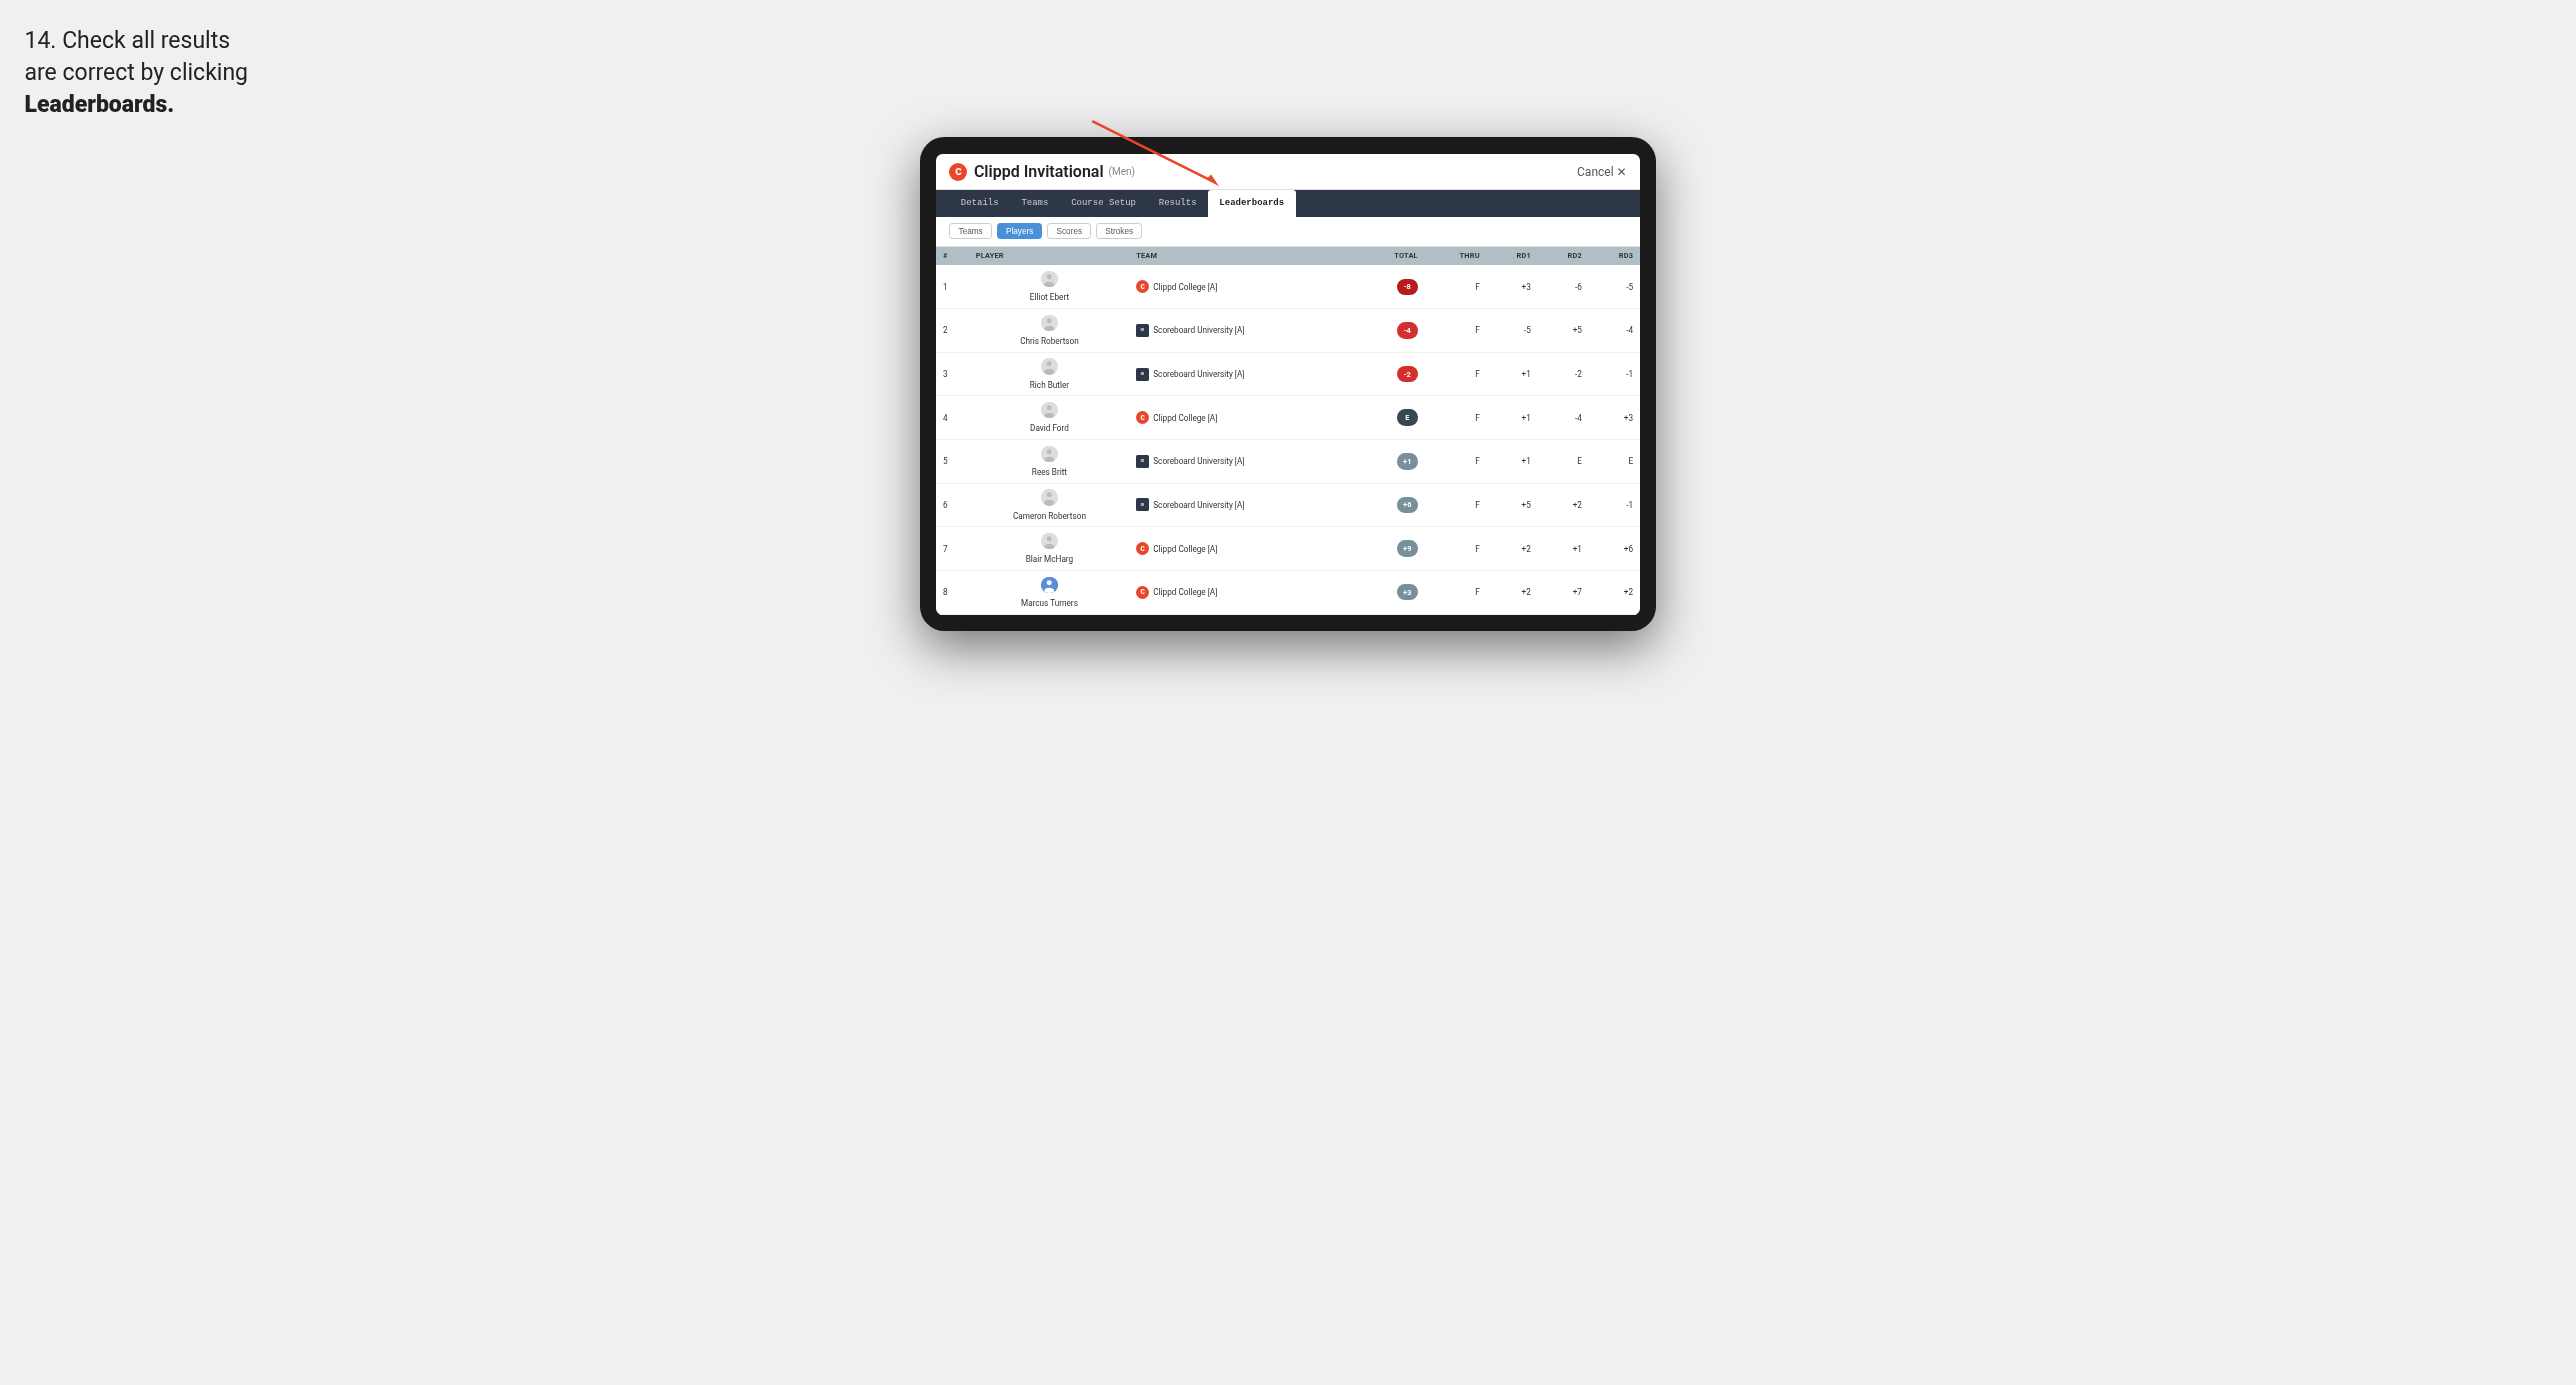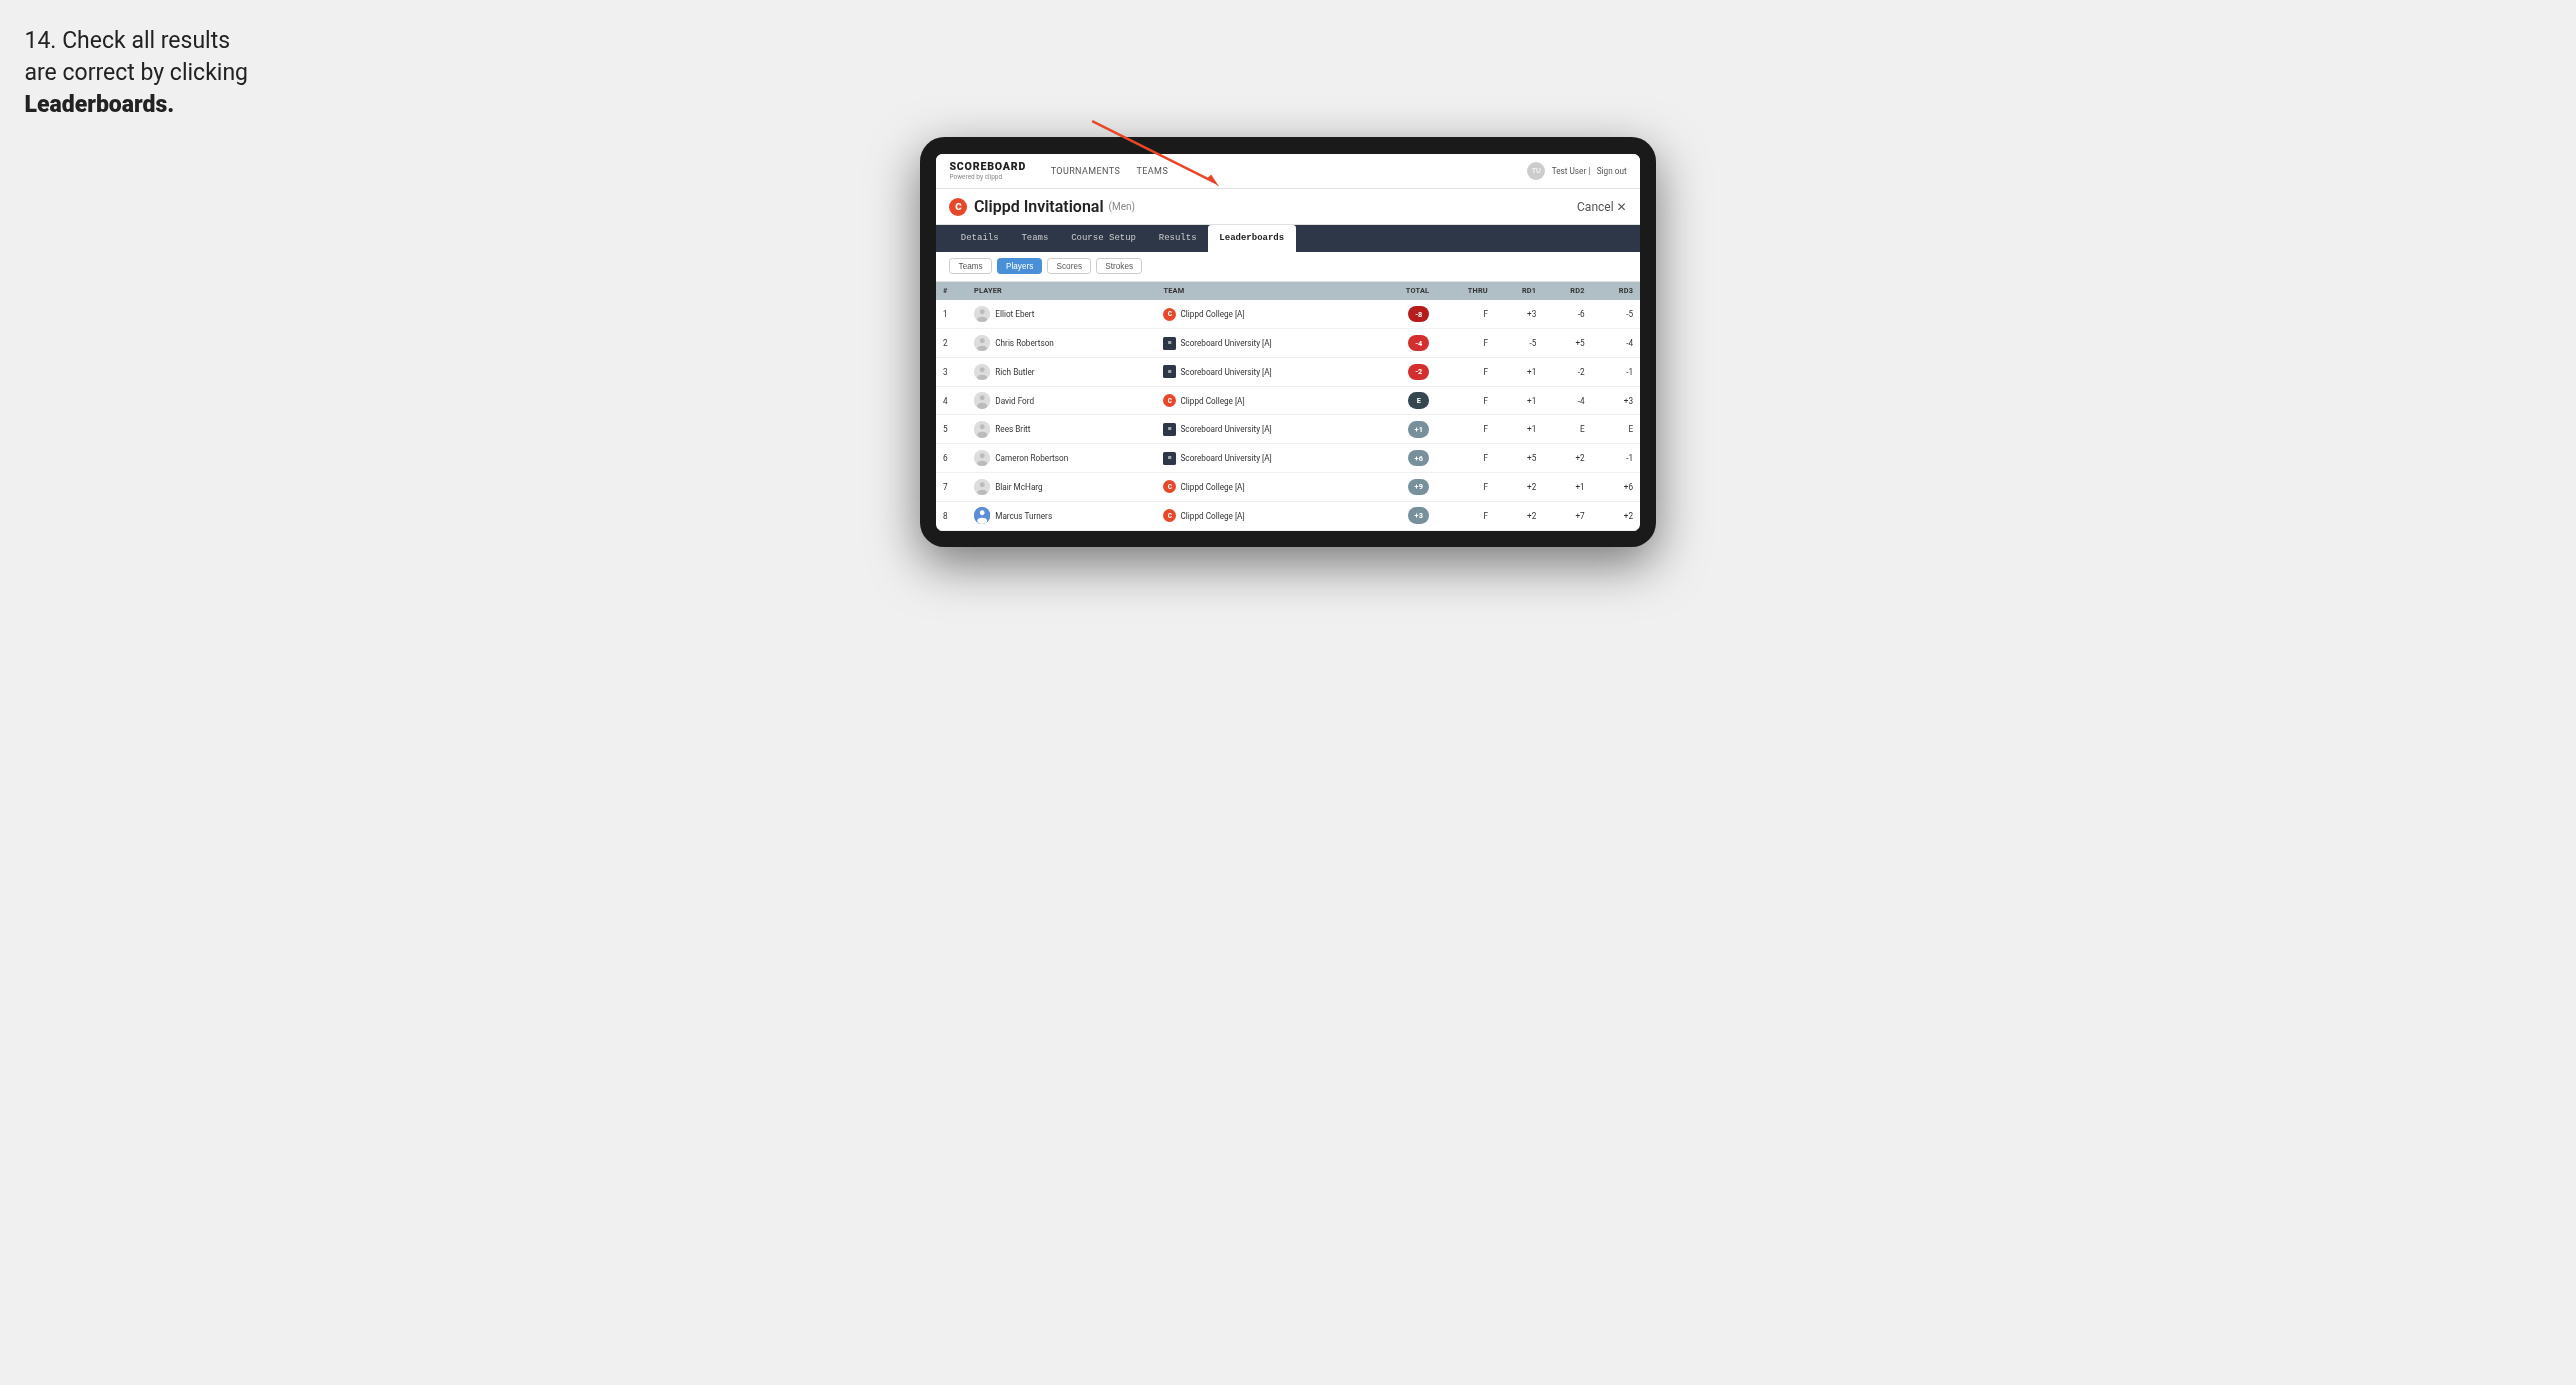--- a/index.html
+++ b/index.html
@@ -197,20 +197,21 @@
       vertical-align: middle;
     }
     .leaderboard-table tbody td.right {
       text-align: right;
     }
 
     .player-cell {
       display: flex;
       align-items: center;
       gap: 4.9px;
+      flex-direction: column;
     }
     .player-avatar {
       width: 16.4px;
       height: 16.4px;
       background: #ddd;
       border-radius: 50%;
       display: flex;
       align-items: center;
       justify-content: center;
       font-size: 6.5px;
@@ -274,35 +275,20 @@
 
 <div style="position:relative; max-width:736px; margin:0 auto;">
   <svg style="position:absolute; top:-24.5px; left:164px; z-index:20; pointer-events:none;" width="164" height="82" viewBox="0 0 200 100">
     <line x1="10" y1="10" x2="160" y2="85" stroke="#e8472a" stroke-width="3"></line>
     <polygon points="150,80 165,90 155,75" fill="#e8472a"></polygon>
   </svg>
 
   <div class="device-frame">
     <div class="device-screen">
 
-      <div class="nav-bar">
-        <div class="logo-area">
-          <span class="logo-title">SCOREBOARD</span>
-          <span class="logo-sub">Powered by clippd</span>
-        </div>
-        <div class="nav-links">
-          <span class="nav-link">TOURNAMENTS</span>
-          <span class="nav-link">TEAMS</span>
-        </div>
-        <div class="nav-right">
-          <div class="user-avatar-nav">TU</div>
-          <span>Test User |</span>
-          <span style="cursor:pointer;">Sign out</span>
-        </div>
-      </div>
 
       <div class="tournament-header">
         <div class="tournament-icon">
           <span>C</span>
         </div>
         <span class="tournament-name">Clippd Invitational</span>
         <span class="tournament-sub">(Men)</span>
         <span class="cancel-btn">Cancel ✕</span>
       </div>
 

